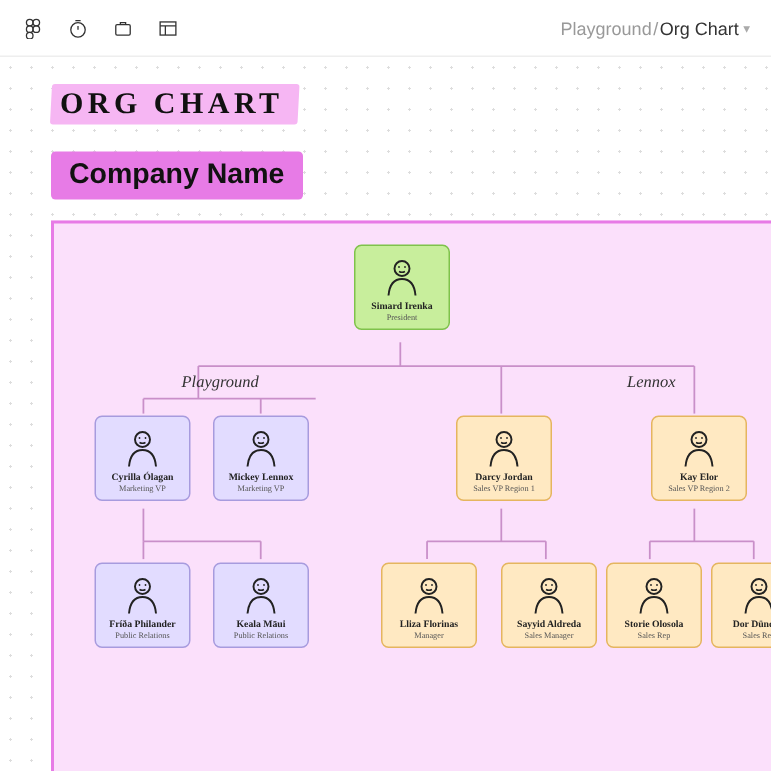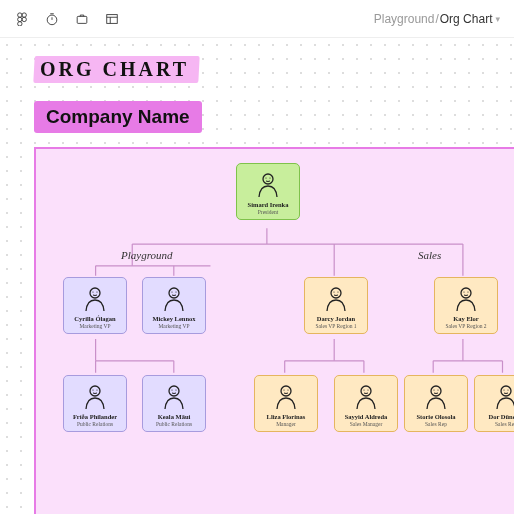--- a/index.html
+++ b/index.html
@@ -195,21 +195,21 @@
       <path d="M250 214 V226"></path>
         <path d="M330 214 V226"></path>
 
       <path d="M430 192 V214"></path>
       <path d="M400 214 H470"></path>
       <path d="M400 214 V226"></path>
         <path d="M470 214 V226"></path>
     </svg>
 
     <div class="dept-label" style="left:85px; top:100px;">Playground</div>
-    <div class="dept-label" style="left:382px; top:100px;">Sales</div>
+    <div class="dept-label" style="left:382px; top:100px;">Lennox</div>
 
     <div class="node green" style="left:200px; top:14px;">
       <div class="avatar"><svg viewBox="0 0 30 30">
             <circle cx="15" cy="10" r="5" fill="none" stroke="#222" stroke-width="1.3"></circle>
             <circle cx="13" cy="9" r="0.6" fill="#222"></circle>
             <circle cx="17" cy="9" r="0.6" fill="#222"></circle>
             <path d="M13 12q2 1 4 0" stroke="#222" fill="none"></path>
             <path d="M6 28q1-11 9-11t9 11" fill="none" stroke="#222" stroke-width="1.3"></path>
           </svg></div>
       <div class="name">Simard Irenka</div>

